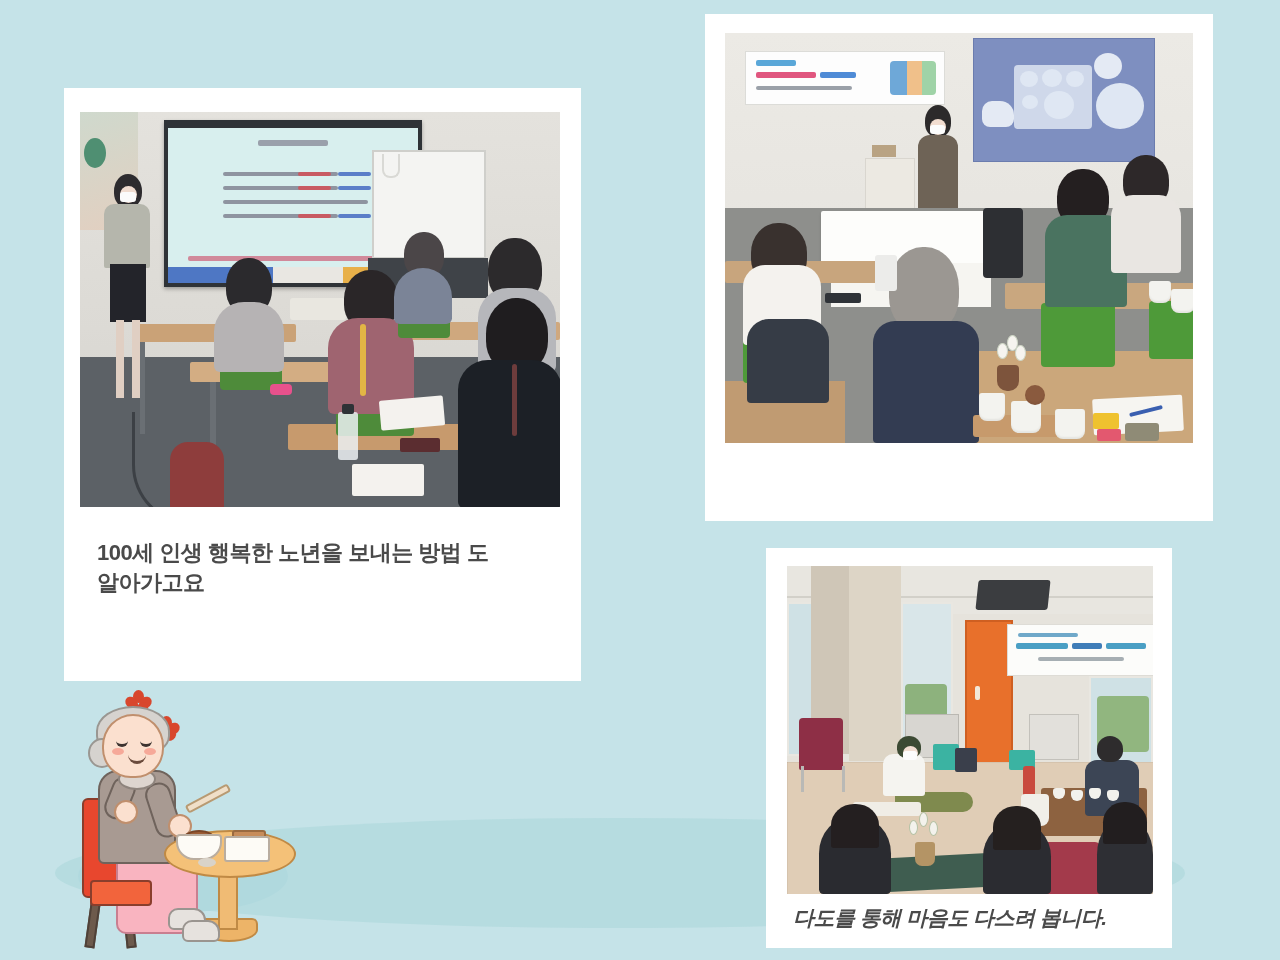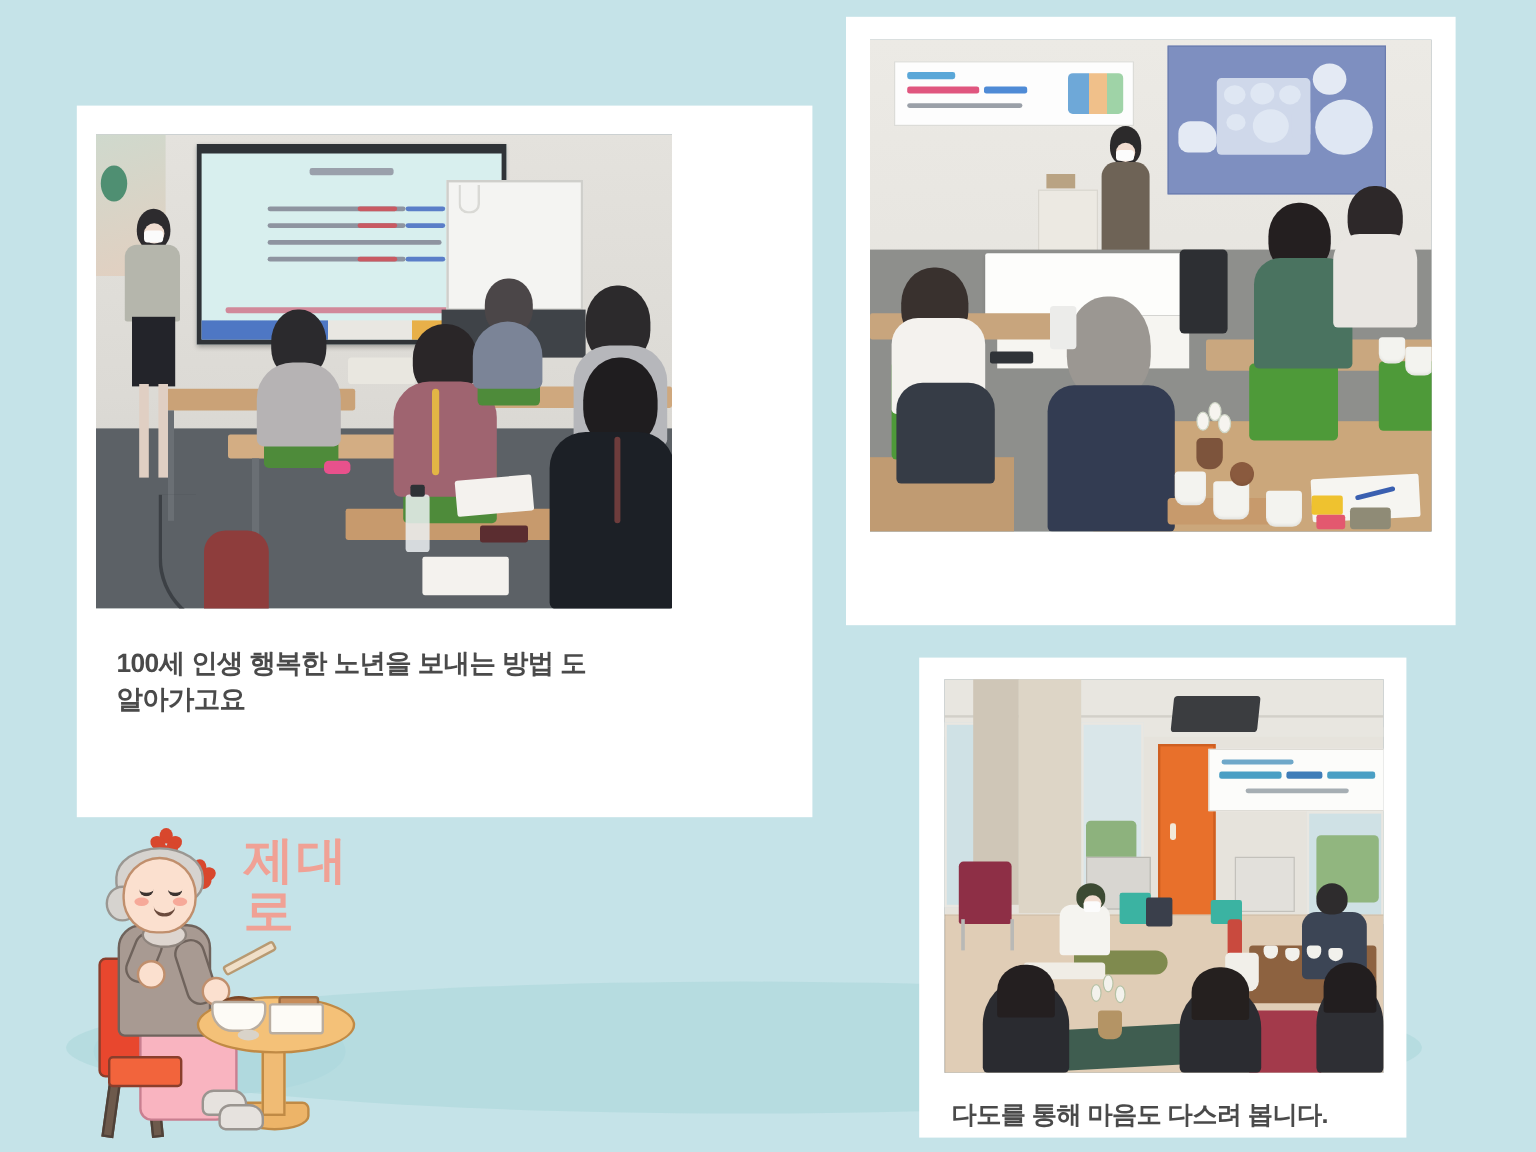--- a/index.html
+++ b/index.html
@@ -45,31 +45,31 @@
     background: #9aa7ad;
   }
   .card .caption {
     color: #4a4a4a;
     font-weight: bold;
     letter-spacing: -0.5px;
     line-height: 1.35;
     white-space: pre-line;
   }
 
-  #card-1 { left: 64px;  top: 88px;  width: 613px;  height: 593px; }
+  #card-1 { left: 64px;  top: 88px;  width: 517px;  height: 593px; }
   #card-1 .photo { left: 0; margin: 24px 0 0 16px; width: 480px; height: 395px; }
   #card-1 .caption { margin: 31px 0 0 33px; font-size: 22px; }
 
   #card-2 { left: 705px; top: 14px;  width: 508px;  height: 507px; }
   #card-2 .photo { margin: 19px 0 0 20px; width: 468px; height: 410px; }
   #card-2 .caption { margin: 26px 0 0 30px; font-size: 21px; }
 
   #card-3 { left: 766px; top: 548px; width: 406px;  height: 400px; }
   #card-3 .photo { margin: 18px 0 0 21px; width: 366px; height: 328px; }
-  #card-3 .caption { margin: 22px 0 0 27px; font-size: 21px; }
+  #card-3 .caption { margin: 10px 0 0 27px; font-size: 21px; font-style: italic; }
 
   
   .p1-wall   { position:absolute; inset:0; background:linear-gradient(180deg,#e4e2dd 0%,#dcdad5 55%,#d2d0cb 100%); }
   .p1-poster { position:absolute; left:0; top:0; width:58px; height:118px; background:linear-gradient(160deg,#cfd9cd,#e3cfc0); }
   .p1-poster:after{content:"";position:absolute;left:4px;top:26px;width:22px;height:30px;border-radius:50%;background:#4f8f72;}
   .p1-screen { position:absolute; left:84px; top:8px; width:250px; height:155px; background:#d8efee; border:4px solid #2f3337; border-top-width:8px; box-shadow:0 2px 4px rgba(0,0,0,.3); }
   .p1-scr-title{position:absolute;left:50%;top:12px;transform:translateX(-50%);width:70px;height:6px;background:#9aa0ab;border-radius:2px;}
   .p1-scr-line{position:absolute;left:22%;height:4px;background:#8e94a0;border-radius:2px;}
   .p1-scr-red{position:absolute;height:4px;background:#c85a62;border-radius:2px;}
   .p1-scr-blue{position:absolute;height:4px;background:#5a7ec8;border-radius:2px;}
@@ -506,16 +506,15 @@
     <div class="ill-bowl"></div>
     <div class="ill-cake"></div>
     <div class="ill-plate"></div>
     <div class="ill-dots"></div>
 
     <div class="ill-shoe" style="left:96px;top:218px;"></div>
     <div class="ill-shoe" style="left:110px;top:230px;"></div>
   </div>
 
   <div class="hand-text">
-    <div class="ht-line ht-1">제대로</div>
   </div>
 
 </div>
 
 </body></html>

